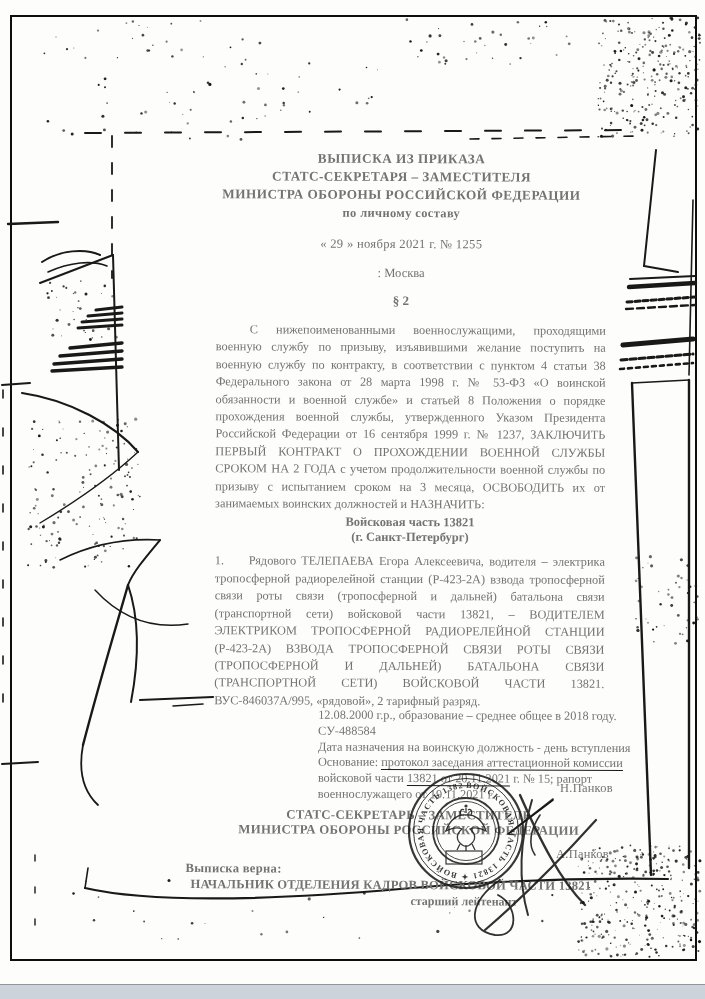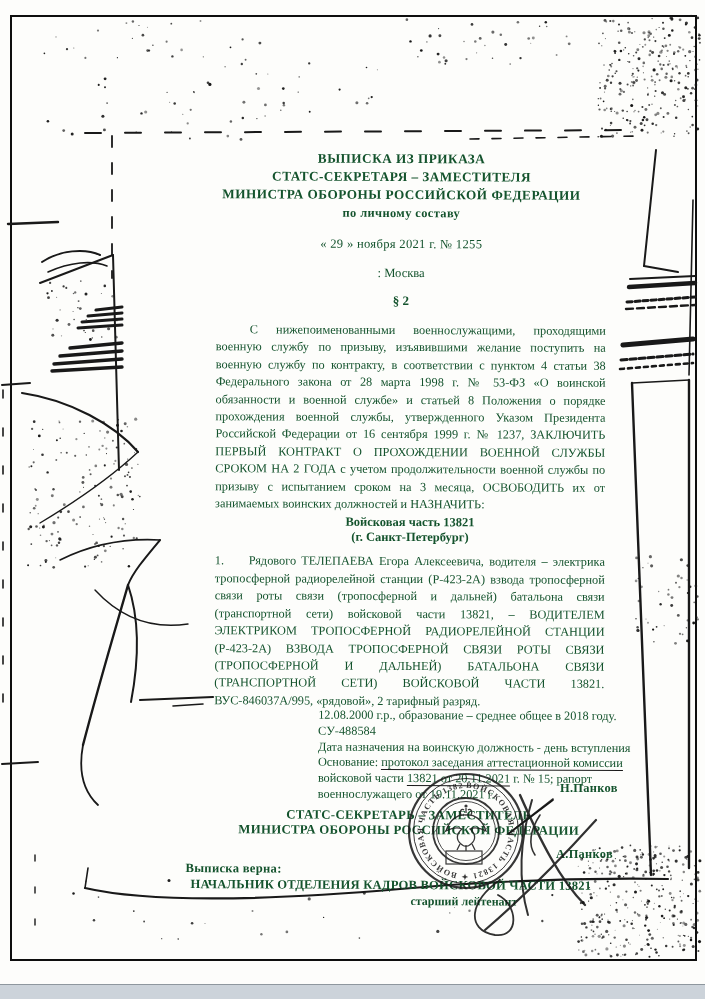--- a/index.html
+++ b/index.html
@@ -1,20 +1,20 @@
 <!DOCTYPE html>
 <html><head>
 <meta charset="utf-8">
 <style>
   html,body{margin:0;padding:0;background:#ffffff;}
   .canvas{
     position:relative;width:705px;height:999px;overflow:hidden;
     background:#fdfdfb;
     font-family:"Liberation Serif","DejaVu Serif",serif;
-    color:#14532d;
+    color:#737373;
   }
   .frame{position:absolute;left:10px;top:15px;width:683px;height:942px;
     border:2.6px solid #0e0e0e;z-index:0;}
   svg.noise{position:absolute;left:0;top:0;z-index:1;pointer-events:none;}
   svg.stamp{position:absolute;left:380px;top:755px;z-index:5;pointer-events:none;opacity:.88;}
   .bottom-bar{position:absolute;left:0;top:984px;width:705px;height:15px;
     background:#ccd3da;border-top:1.5px solid #8e979e;z-index:6;}
   .page-text{position:absolute;left:185px;top:150px;width:430px;z-index:4;
     transform:rotate(.25deg);}
   .page-text *{line-height:inherit;}
@@ -32,21 +32,21 @@
   .item .no{display:inline-block;width:34px;}
   .details{margin-top:-2px;margin-left:104px;font-size:12.3px;line-height:15.7px;}
   .details .dl{white-space:nowrap;}
   .details .flexline{display:flex;justify-content:space-between;width:322px;white-space:nowrap;}
   .details .u{border-bottom:1.2px solid #1a1a1a;}
   .signb{margin-top:6px;font-weight:bold;font-size:12.8px;line-height:15px;letter-spacing:.3px;}
   .verify{margin-top:24px;font-weight:bold;font-size:12.6px;line-height:15.5px;}
   .verify .lbl{text-indent:2px;letter-spacing:.3px;}
   .verify .l1{text-indent:7px;letter-spacing:.2px;}
   .verify .l2{text-align:right;margin-right:96px;font-size:12px;margin-top:1px;}
-  .name{position:absolute;font-weight:bold;font-size:12.4px;z-index:4;letter-spacing:.3px;}
+  .name{position:absolute;font-weight:normal;font-size:12.4px;z-index:4;letter-spacing:.3px;}
   .name-pankov{left:560px;top:781px;}
   .name-krylov{left:556px;top:847px;}
 </style>
 </head>
 <body>
 
 <div class="canvas">
 
   <div class="frame"></div>
 

